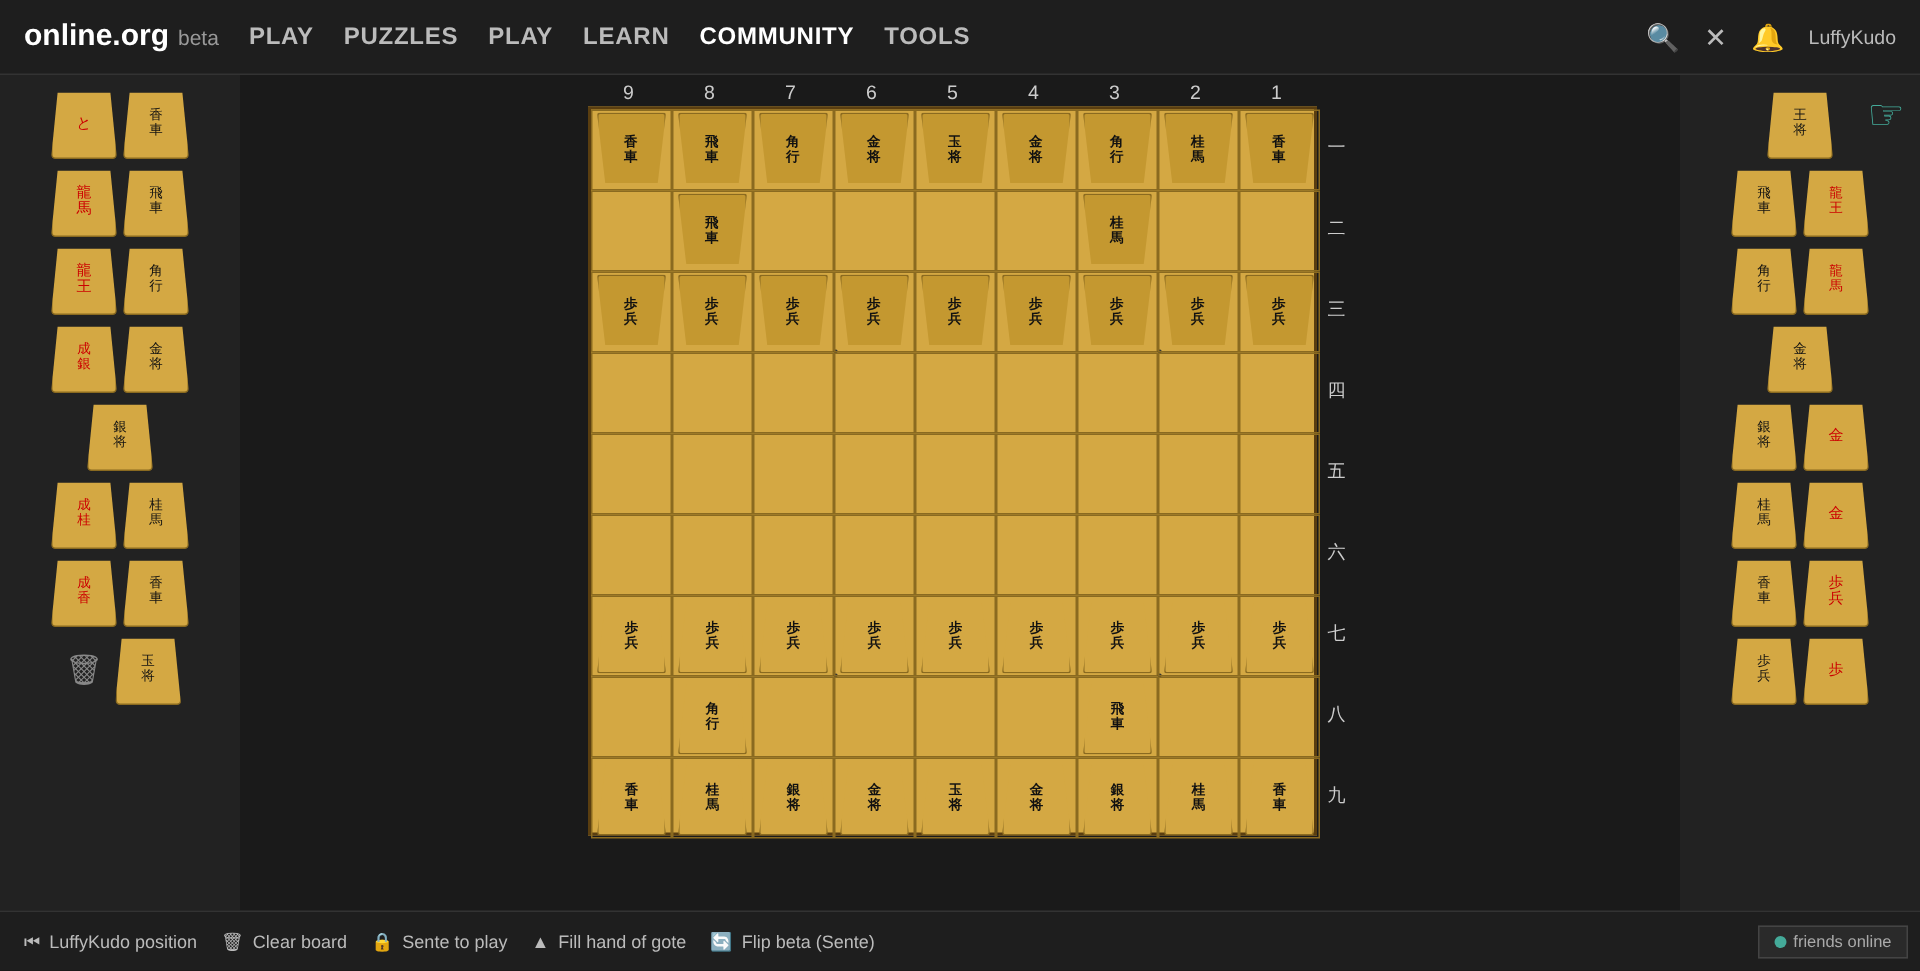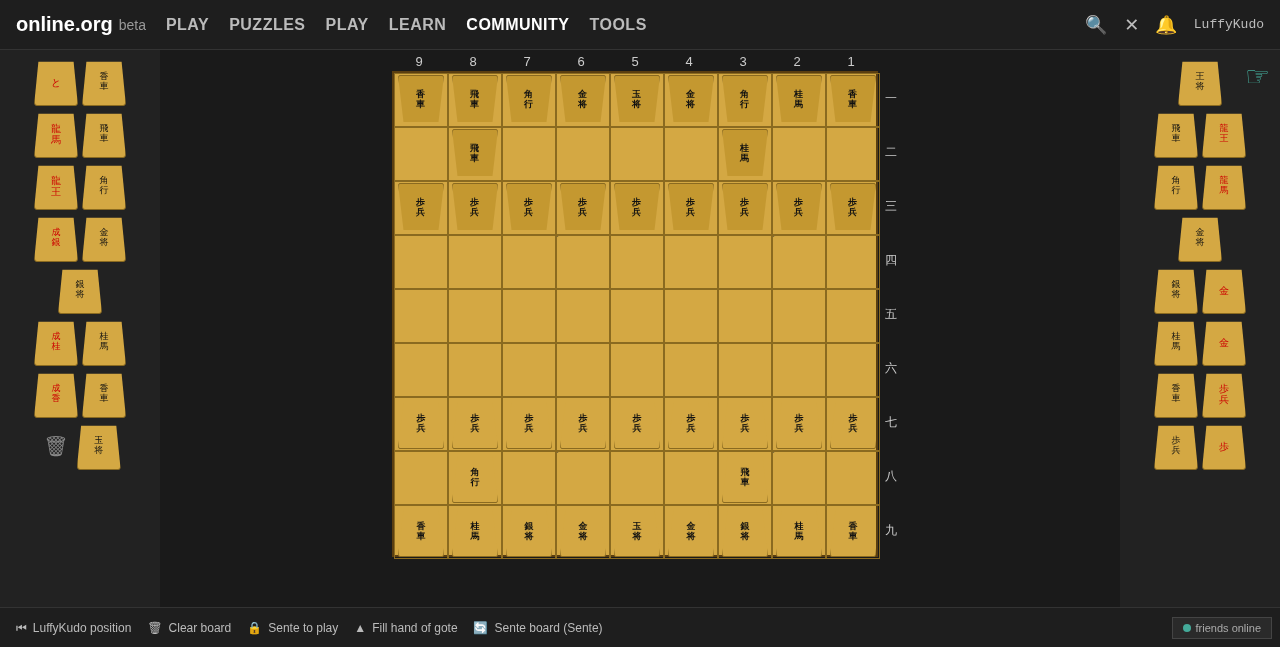--- a/index.html
+++ b/index.html
@@ -55,21 +55,20 @@
       gap: 16px;
     }
     .nav-icon {
       color: #bbb;
       font-size: 18px;
       cursor: pointer;
     }
     .username {
       color: #bbb;
       font-size: 13px;
-      font-family: Liberation Mono, monospace;
     }
 
     
     .main-content {
       display: flex;
       flex: 1;
       overflow: hidden;
     }
 
     
@@ -738,19 +737,19 @@
   <div class="bottom-btn">
     <span>🔒</span>
     <span>Sente to play</span>
   </div>
   <div class="bottom-btn">
     <span>▲</span>
     <span>Fill hand of gote</span>
   </div>
   <div class="bottom-btn">
     <span>🔄</span>
-    <span>Sente board (Sente)</span>
+    <span>Flip beta (Sente)</span>
   </div>
   <div class="friends-badge" style="position:static; margin-left:auto;align-items:center;">
     <span class="online-dot"></span>
     <span>friends online</span>
   </div>
 </div>
 
 </body></html>

